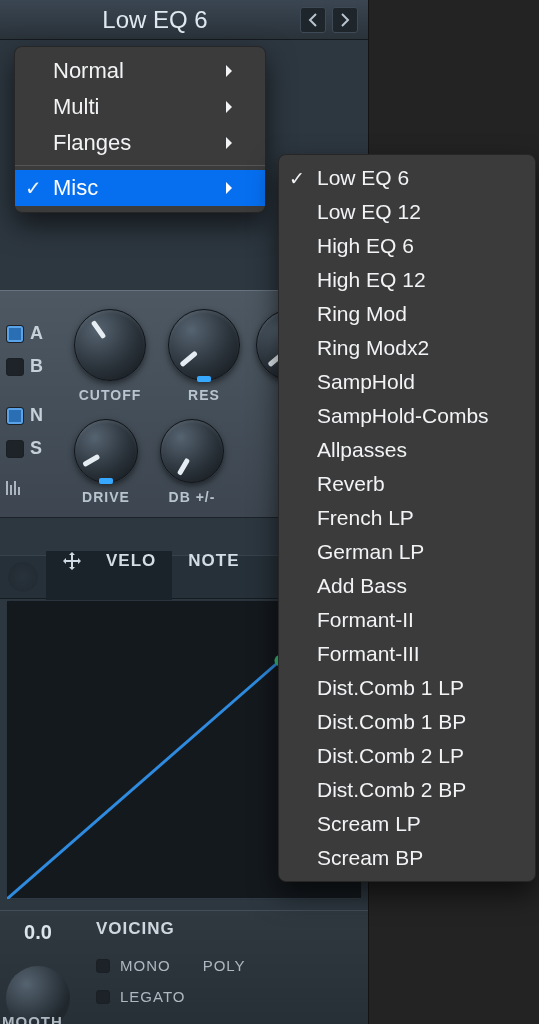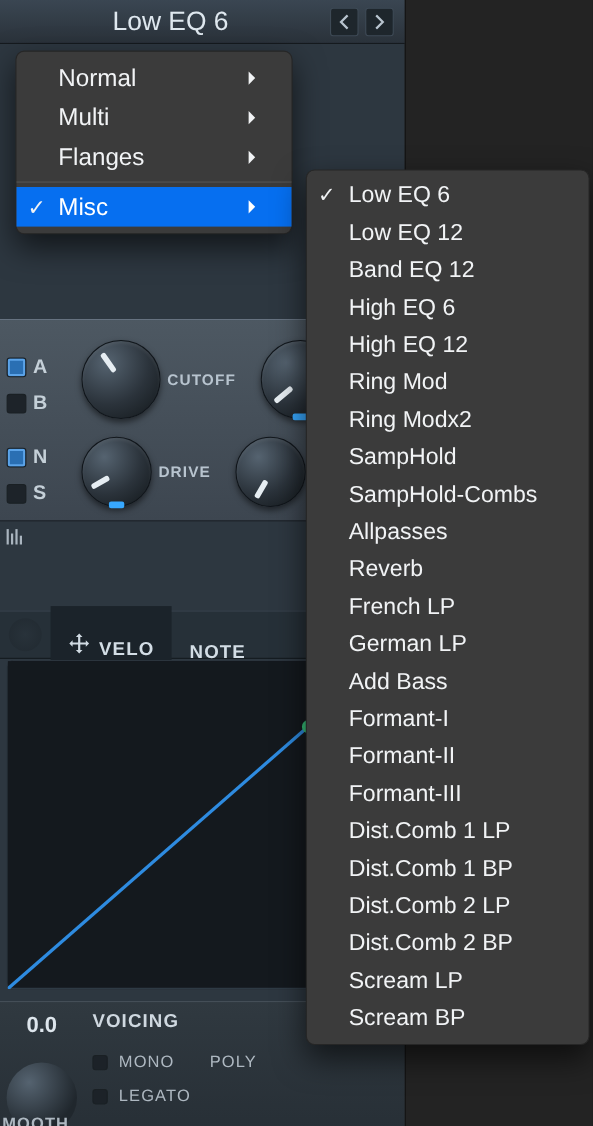--- a/index.html
+++ b/index.html
@@ -22,55 +22,55 @@
 .tog { display:flex; align-items:center; gap:6px;}
 .ck { width:18px; height:18px; border:1px solid #1a2024; border-radius:3px; background:#1d2329; }
 .ck.on { background:#2a6fb3; box-shadow:inset 0 0 0 2px #5ba3e8; }
 .tog-label { color:#c5d0d8; font-size:18px; font-weight:600;}
 .mod-icon { width:22px; height:18px; margin-top:10px;}
 .mod-icon span { display:inline-block; width:2px; height:14px; background:#aab5bf; margin-right:2px;}
 .mod-icon span:nth-child(2){height:10px;}
 .mod-icon span:nth-child(3){height:14px;}
 .mod-icon span:nth-child(4){height:8px;}
 .knob-row { display:flex; gap:22px; margin-left:62px;}
-.knob { display:flex; flex-direction:row; align-items:center; gap:6px;}
+.knob { display:flex; flex-direction:column; align-items:center; gap:6px;}
 .knob .dial { width:72px; height:72px; border-radius:50%; background:radial-gradient(circle at 32% 28%, #556370 0%, #2b333b 55%, #111619 100%); border:1px solid #10151a; box-shadow: 0 3px 6px rgba(0,0,0,.5), inset 0 2px 3px rgba(255,255,255,.08); position:relative; }
 .knob .dial::after { content:""; position:absolute; width:5px; height:20px; background:#e6edf2; border-radius:2px; left:50%; top:6px; transform-origin:50% 30px; }
 .knob.k1 .dial::after { transform: translateX(-50%) rotate(-35deg);}
 .knob.k2 .dial::after { transform: translateX(-50%) rotate(-130deg);}
 .knob.k2 .dial { box-shadow: 0 3px 6px rgba(0,0,0,.5), inset 0 2px 3px rgba(255,255,255,.08); position:relative;}
 .knob.small .dial { width:64px; height:64px;}
 .knob.small .dial::after { height:18px; transform-origin:50% 26px;}
 .knob.k3 .dial::after { transform: translateX(-50%) rotate(-120deg);}
 .knob.k4 .dial::after { transform: translateX(-50%) rotate(-150deg);}
 .knob .klabel { color:#b8c4cf; font-size:14px; font-weight:700; letter-spacing:1px;}
 .row2 { margin-top:16px;}
 .row2 .knob .dial { width:64px; height:64px;}
 
 .bluearc { position:absolute; bottom:-2px; left:50%; width:14px; height:6px; background:#37a8ff; border-radius:2px; transform:translateX(-50%);}
 
 
 .strip { position:absolute; left:0; top:555px; right:0; height:44px; background:#263038; display:flex; align-items:center; border-top:1px solid #38424c; border-bottom:1px solid #151b20;}
 .strip .shadow-knob { width:30px; height:30px; border-radius:50%; margin:0 8px; background:radial-gradient(circle,#2b353d,#1a2127); opacity:.45;}
-.tab { display:flex; align-items:flex-end; gap:8px; height:52px; padding:0 16px; }
+.tab { display:flex; align-items:flex-start; gap:24px; height:52px; padding:0 16px; }
 .tab.sel { background:#1b232a; border-bottom:3px solid #2b97e6;}
 .tab-label { color:#d3dde5; font-size:17px; font-weight:800; letter-spacing:1px;}
 .move-icon { color:#d0dae2; }
 
 
 .curve { position:absolute; left:6px; right:6px; top:600px; height:300px; background:#14191e; border-radius:6px; border:1px solid #2b343d;}
 .curve svg { width:100%; height:100%;}
 
 
 .bottom { position:absolute; left:0; top:910px; right:0; height:120px; background:linear-gradient(#303940,#272f36); border-top:1px solid #444e57;}
 .pitch-col { position:absolute; left:6px; top:10px; display:flex; flex-direction:column; align-items:center; gap:22px;}
 .pitch-val { color:#dde5ec; font-size:20px; font-weight:600;}
 .pitch-knob { width:64px; height:64px; border-radius:50%; background:radial-gradient(circle at 32% 28%, #556370, #20272d 70%);}
 .mooth { position:absolute; left:2px; bottom:0; color:#aeb8c1; font-size:15px; font-weight:700; letter-spacing:1px;}
-.voicing { position:absolute; left:84px; top:8px; }
+.voicing { position:absolute; left:96px; top:8px; }
 .voicing .hdr { color:#cfd8e0; font-size:17px; font-weight:800; letter-spacing:1px; margin-bottom:18px;}
 .mini { display:flex; align-items:center; gap:10px; margin-bottom:14px;}
 .mini .mk { width:14px; height:14px; border:1px solid #1a2024; border-radius:3px; background:#1c2228;}
 .mini .ml { color:#aeb8c1; font-size:15px; font-weight:400; letter-spacing:1px;}
 
 
 .gutter { position:absolute; left:368px; top:0; width:171px; height:1024px; background:#232323; border-left:1px solid #141414;}
 
 
 .menu1 { position:absolute; left:14px; top:46px; width:252px; background:#3b3b3b; border:1px solid #262626; border-radius:8px; box-shadow:0 12px 28px rgba(0,0,0,.6); padding:6px 0; z-index:50;}
@@ -240,23 +240,20 @@
 
 <div class="menu2" id="menu2">
     <div class="item">
       <span class="chk">✓</span>
       <span>Low EQ 6</span>
     </div>
     <div class="item">
       <span>Low EQ 12</span>
     </div>
     <div class="item">
-      <span>Band EQ 12</span>
-    </div>
-    <div class="item">
       <span>High EQ 6</span>
     </div>
     <div class="item">
       <span>High EQ 12</span>
     </div>
     <div class="item">
       <span>Ring Mod</span>
     </div>
     <div class="item">
       <span>Ring Modx2</span>
@@ -276,23 +273,20 @@
     <div class="item">
       <span>French LP</span>
     </div>
     <div class="item">
       <span>German LP</span>
     </div>
     <div class="item">
       <span>Add Bass</span>
     </div>
     <div class="item">
-      <span>Formant-I</span>
-    </div>
-    <div class="item">
       <span>Formant-II</span>
     </div>
     <div class="item">
       <span>Formant-III</span>
     </div>
     <div class="item">
       <span>Dist.Comb 1 LP</span>
     </div>
     <div class="item">
       <span>Dist.Comb 1 BP</span>

